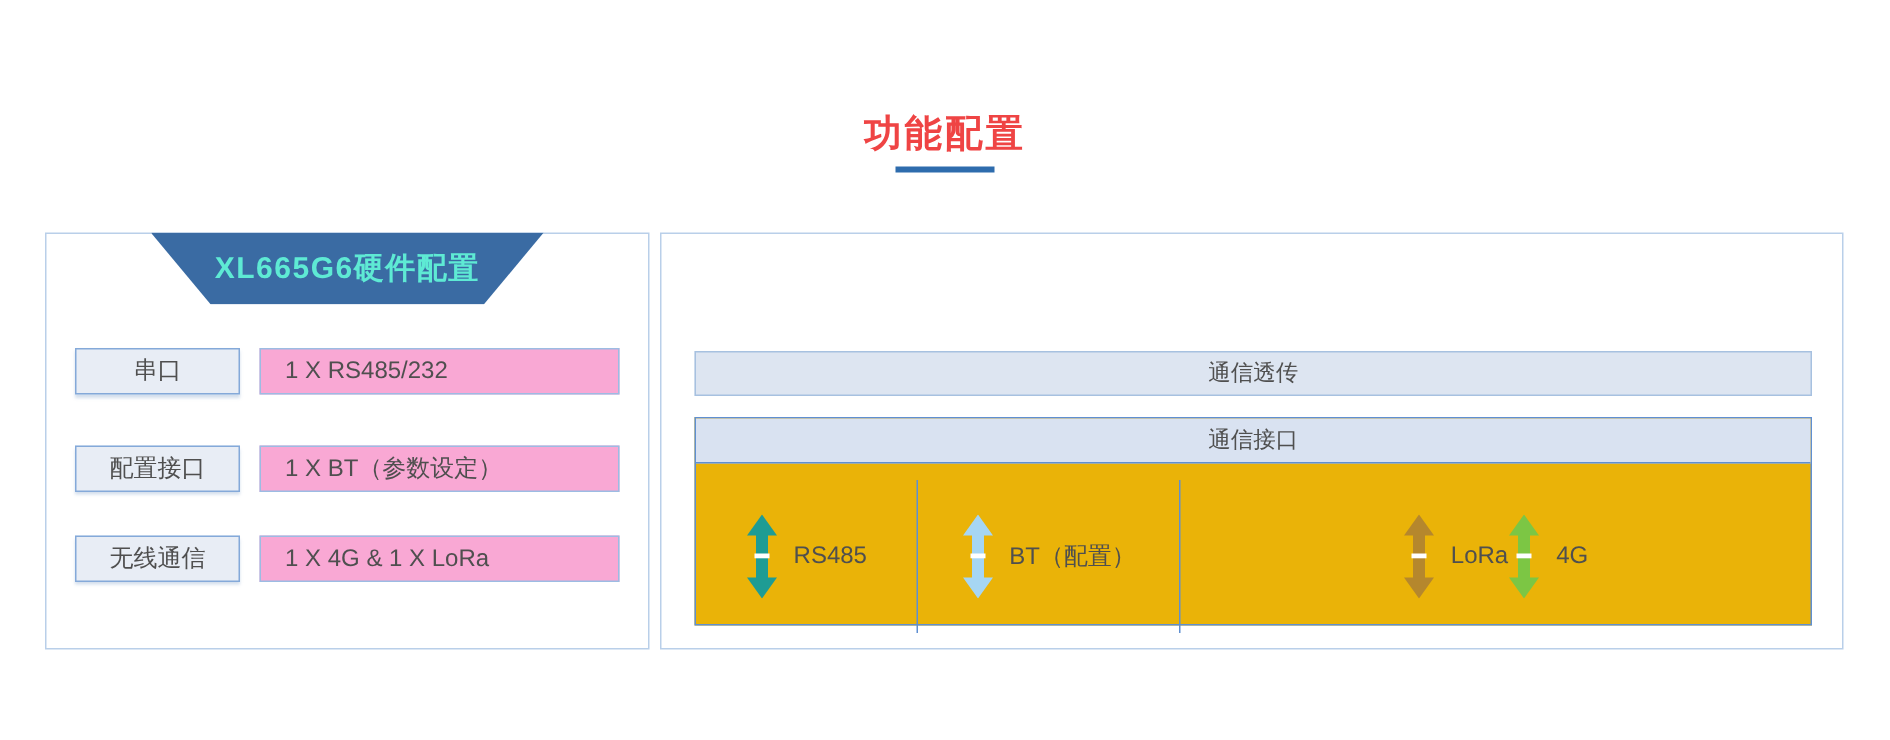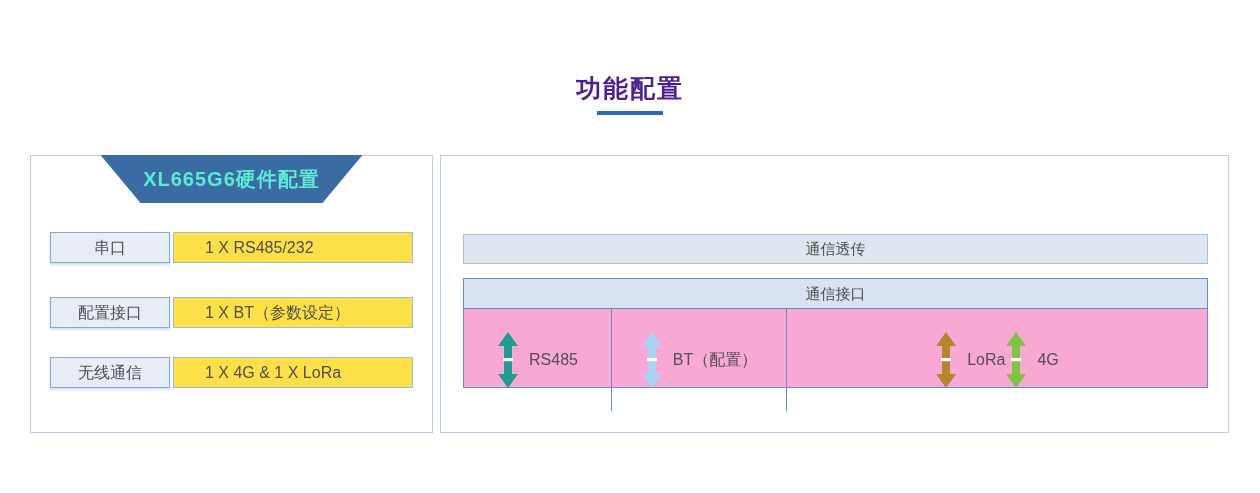--- a/index.html
+++ b/index.html
@@ -16,21 +16,21 @@
     overflow: hidden;
   }
 
   
   .page-title {
     position: absolute;
     top: 72px; left: 0; width: 100%;
     text-align: center;
     font-size: 25px;
     font-weight: bold;
-    color: #4c1d95;
+    color: #ef4444;
     letter-spacing: 2px;
   }
   .title-underline {
     position: absolute;
     top: 111px; left: 50%;
     transform: translateX(-50%);
     width: 66px; height: 4px;
     background: #2e6cad;
   }
 
@@ -62,72 +62,73 @@
   .panel-left  .panel-header { width: 262px; }
   .panel-right .panel-header { width: 316px; font-size: 19px; }
 
   
   .hw-row { position: absolute; left: 19px; height: 31px; }
   .hw-row-0 { top: 76px; }
   .hw-row-1 { top: 141px; }
   .hw-row-2 { top: 201px; }
   .hw-label {
     position: absolute; left: 0; top: 0;
-    width: 120px; height: 31px;
+    width: 110px; height: 31px;
     background: #e8edf5;
     border: 1px solid #84a9d9;
     box-shadow: 0 2px 2px rgba(130,160,200,0.35);
     text-align: center;
     line-height: 29px;
     font-size: 16px;
     color: #4f4f4f;
   }
   .hw-value {
     position: absolute; left: 123px; top: 0;
     width: 240px; height: 31px;
-    background: #fde047;
+    background: #f9a8d4;
     border: 1px solid #9cbce3;
     line-height: 29px;
     font-size: 16px;
-    padding-left: 31px;
+    padding-left: 16px;
     color: #4f4f4f;
     white-space: nowrap;
   }
 
   
   .transparent-bar {
     position: absolute;
     left: 22px; top: 78px;
     width: 745px; height: 30px;
     background: #dde5f1;
     border: 1px solid #a7c1e0;
     text-align: center;
     line-height: 28px;
     font-size: 15px;
     color: #4f4f4f;
   }
   .interface-box {
     position: absolute;
     left: 22px; top: 122px;
-    width: 745px; height: 110px;
+    width: 745px; height: 139px;
     border: 1px solid #5f8fd2;
-    background: #f9a8d4;
+    background: #eab308;
   }
   .interface-header {
     height: 30px;
     background: #d9e2f1;
     border-bottom: 1px solid #5f8fd2;
     text-align: center;
     line-height: 29px;
     font-size: 15px;
     color: #4f4f4f;
   }
   .interface-body {
     display: flex;
     height: 102px;
+    margin-top: 11px;
   }
   .if-cell {
     display: flex;
     align-items: center;
     justify-content: center;
     border-right: 1px solid #5f8fd2;
   }
   .if-cell-1 { width: 148px; }
   .if-cell-2 { width: 175px; }
   .if-cell-3 { width: 420px; border-right: none; flex: 1; }

